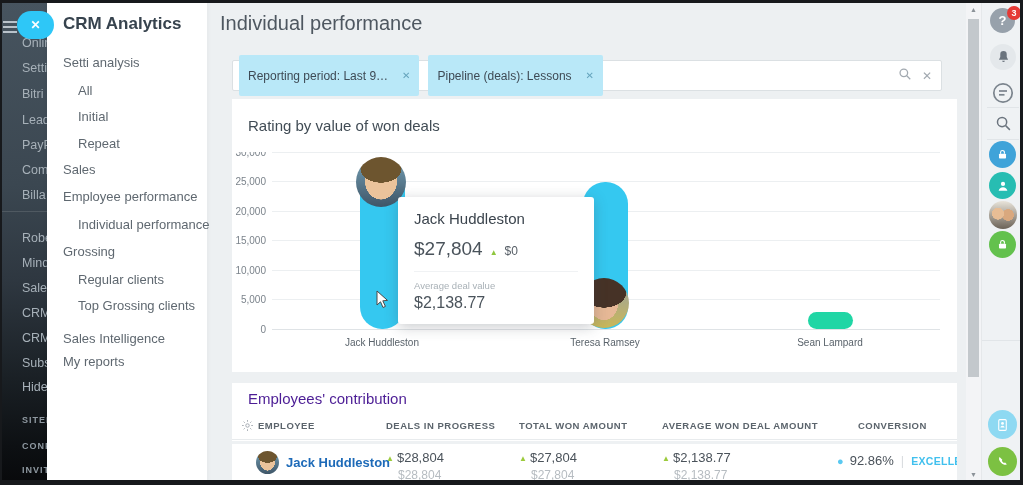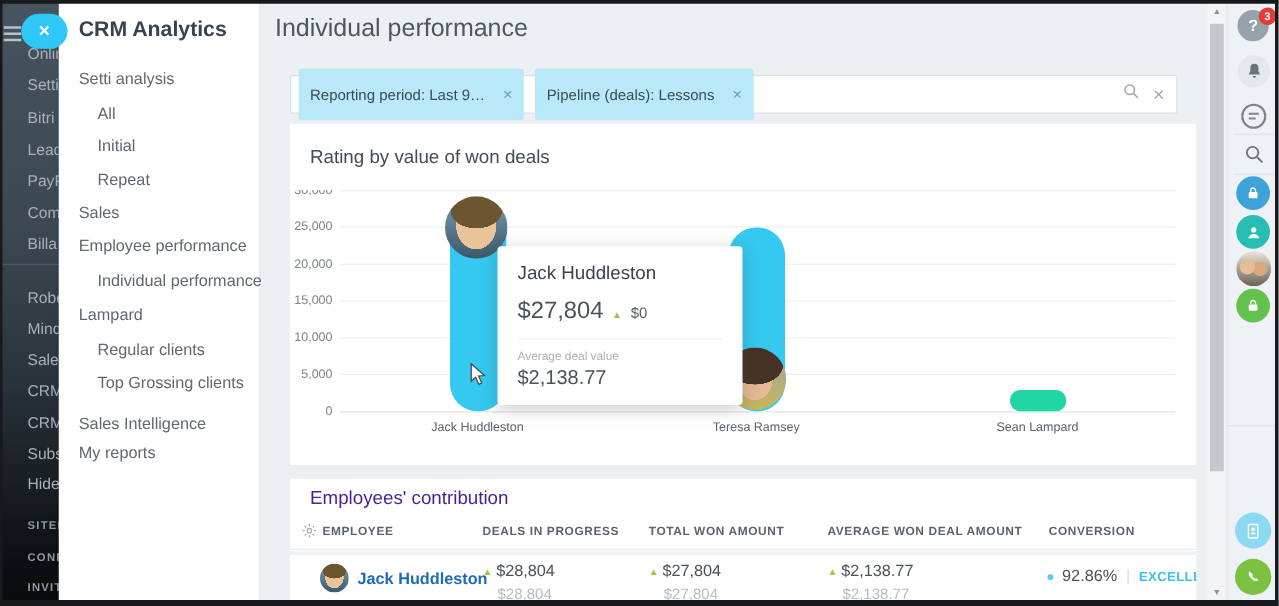--- a/index.html
+++ b/index.html
@@ -152,21 +152,21 @@
 
   <div class="nav-panel">
     <div class="nav-title">CRM Analytics</div>
     <div class="nav-item lvl0" style="top:55px">Setti analysis</div>
     <div class="nav-item lvl1" style="top:83px">All</div>
     <div class="nav-item lvl1" style="top:109px">Initial</div>
     <div class="nav-item lvl1" style="top:136px">Repeat</div>
     <div class="nav-item lvl0" style="top:162px">Sales</div>
     <div class="nav-item lvl0" style="top:189px">Employee performance</div>
     <div class="nav-item lvl1" style="top:217px">Individual performance</div>
-    <div class="nav-item lvl0" style="top:244px">Lampard</div>
+    <div class="nav-item lvl0" style="top:244px">Grossing</div>
     <div class="nav-item lvl1" style="top:272px">Regular clients</div>
     <div class="nav-item lvl1" style="top:298px">Top Grossing clients</div>
     <div class="nav-item lvl0" style="top:331px">Sales Intelligence</div>
     <div class="nav-item lvl0" style="top:354px">My reports</div>
   </div>
 
   <div class="close-btn">✕</div>
 
   <div class="page-title">Individual performance</div>
 
@@ -249,21 +249,21 @@
       <span class="gear">
         <svg width="13" height="13" viewBox="0 0 24 24" fill="none" stroke="#a3aab1" stroke-width="1.8">
           <circle cx="12" cy="12" r="3.2"></circle>
           <path d="M12 2v3M12 19v3M2 12h3M19 12h3M4.9 4.9l2.1 2.1M17 17l2.1 2.1M19.1 4.9L17 7M7 17l-2.1 2.1"></path>
         </svg>
       </span>
       <span class="th" style="left:26px">EMPLOYEE</span>
       <span class="th" style="left:154px">DEALS IN PROGRESS</span>
       <span class="th" style="left:287px">TOTAL WON AMOUNT</span>
       <span class="th" style="left:430px">AVERAGE WON DEAL AMOUNT</span>
-      <span class="th" style="left:607px">CONVERSION</span>
+      <span class="th" style="left:626px">CONVERSION</span>
     </div>
     <div class="tbl-gap"></div>
 
     <div>
       <div class="row-avatar photo-jack"></div>
       <div class="row-name">Jack Huddleston</div>
       <div class="cell" style="left:154px">
         <span class="tri">▲</span><span class="v">$28,804</span>
         <span class="sub">$28,804</span>
       </div>

